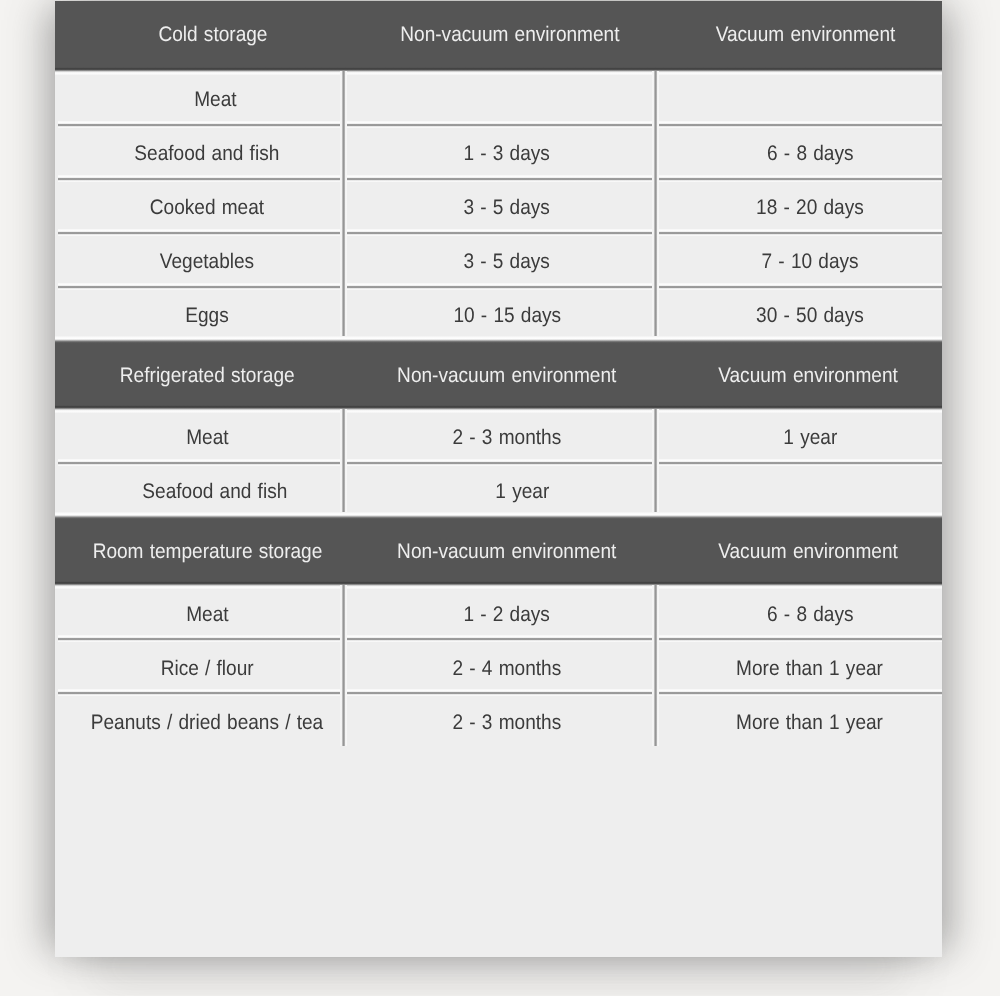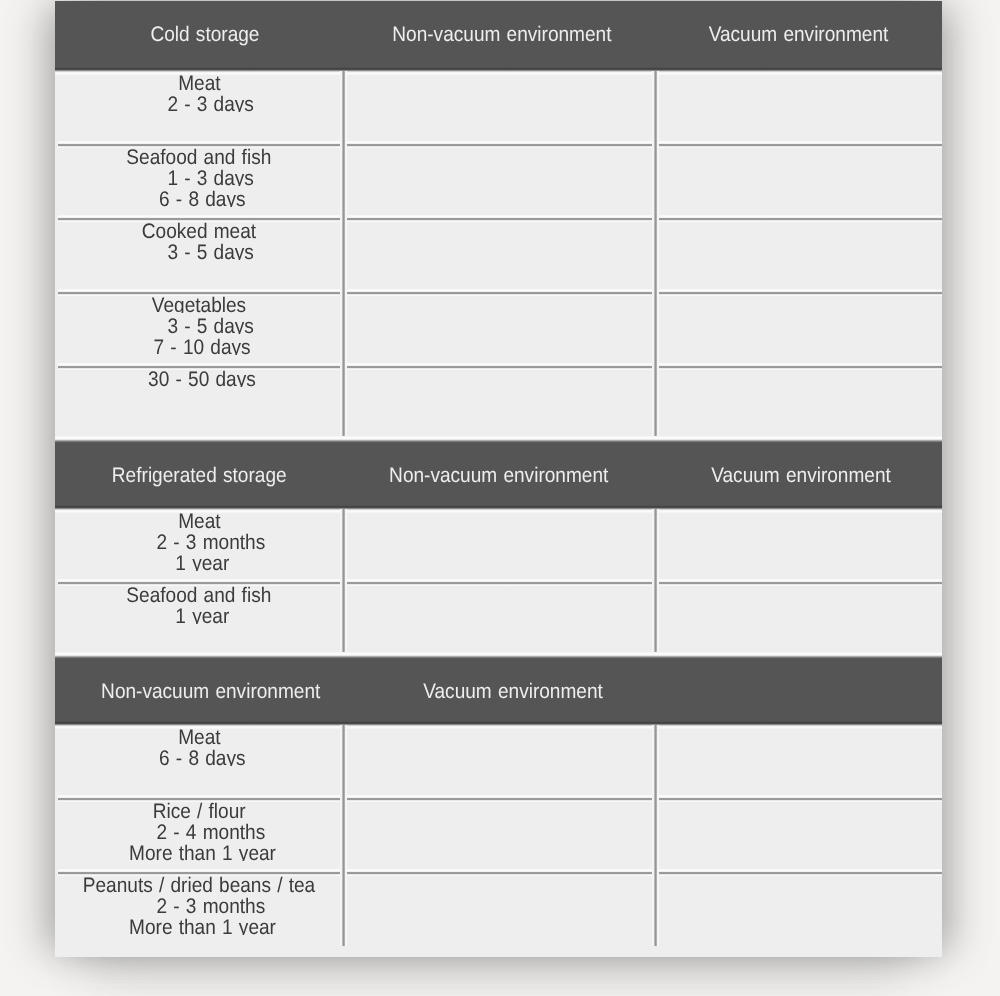--- a/index.html
+++ b/index.html
@@ -24,40 +24,40 @@
             rgba(252,252,252,1) 75%, rgba(250,250,250,1) 88%,
             rgba(240,240,240,1) 100%);}
   .section-header::before{content:"";position:absolute;left:0;right:0;top:-4px;height:8px;
         z-index:4;background:linear-gradient(to bottom,
             rgba(241,241,241,1) 0%, rgba(248,248,248,1) 13%,
             rgba(254,254,254,1) 25%, rgba(252,252,252,1) 38%,
             rgba(205,205,205,1) 50%, rgba(140,140,140,1) 63%,
             rgba(98,98,98,1) 75%, rgba(86,86,86,1) 88%,
             rgba(85,85,85,1) 100%);}
   .sec-0 .section-header::before{display:none;}
-  .data-row{display:flex;height:74px;background:#eeeeee;position:relative;flex-direction:column;}
+  .data-row{display:flex;height:54px;background:#eeeeee;position:relative;}
   .row-sep{position:absolute;left:3px;right:0;top:-3px;height:7px;z-index:2;
         background:linear-gradient(to bottom,
            rgba(246,246,246,1) 0%, rgba(252,252,252,1) 20%,
            rgba(253,253,253,1) 33%, rgba(200,200,200,1) 44%,
            rgba(148,148,148,1) 51%, rgba(143,143,143,1) 63%,
            rgba(210,210,210,1) 72%, rgba(253,253,253,1) 85%,
            rgba(244,244,244,1) 100%);}
   .data-row .vline{position:absolute;top:-3px;bottom:0;width:7px;z-index:3;
         background:linear-gradient(to right,
            rgba(242,242,242,1) 0%, rgba(249,249,249,1) 18%,
            rgba(228,228,228,1) 29%, rgba(178,178,178,1) 37%,
            rgba(150,150,150,1) 50%, rgba(166,166,166,1) 63%,
            rgba(233,233,233,1) 72%, rgba(251,251,251,1) 84%,
            rgba(243,243,243,1) 100%);}
   .data-row .vline.v1{left:284.5px;}
   .data-row .vline.v2{left:596.5px;}
   .section-header + .data-row .vline{top:1px;}
   .cell{display:flex;align-items:center;justify-content:center;
-        font-size:21px;color:#3b3b3b;line-height:1;overflow:hidden;}
+        font-size:21px;color:#3b3b3b;line-height:1;overflow:hidden;margin-left:16px;}
   .cell > span{display:inline-block;white-space:nowrap;word-spacing:1px;
         transform:scaleX(0.908) translate(0,2.8px);transform-origin:center center;}
   .cell.col-3 > span{transform:scaleX(0.908) translate(4px,2.8px);}
   .section-header .cell > span{transform:scaleX(0.908) translate(0,1.9px);}
   .section-header .cell.col-3 > span{transform:scaleX(0.908) translate(2.3px,1.9px);}
   .sec-0 .section-header .cell > span{transform:scaleX(0.908) translate(0,-0.8px);}
   .sec-0 .section-header .cell.col-1 > span{transform:scaleX(0.908) translate(6.5px,-0.8px);}
   .sec-0 .section-header .cell.col-2 > span{transform:scaleX(0.908) translate(3.5px,-0.8px);}
   .sec-0 .section-header .cell.col-3 > span{transform:scaleX(0.908) translate(-0.5px,-0.8px);}
   .col-1{width:288px;}
@@ -79,23 +79,20 @@
             <span>Non-vacuum environment</span>
           </div>
           <div class="cell col-3">
             <span>Vacuum environment</span>
           </div>
         </div>
         <div class="data-row">
           <div class="cell col-1">
             <span>Meat</span>
           </div>
-          <div class="cell col-2">
-            <span>2 - 3 days</span>
-          </div>
           <span class="vline v1"></span>
           <span class="vline v2"></span>
         </div>
         <div class="data-row">
           <div class="cell col-1">
             <span>Seafood and fish</span>
           </div>
           <div class="cell col-2">
             <span>1 - 3 days</span>
           </div>
@@ -106,39 +103,48 @@
           <span class="vline v2"></span>
           <span class="row-sep"></span>
         </div>
         <div class="data-row">
           <div class="cell col-1">
             <span>Cooked meat</span>
           </div>
           <div class="cell col-2">
             <span>3 - 5 days</span>
           </div>
+          <div class="cell col-3">
+            <span>18 - 20 days</span>
+          </div>
           <span class="vline v1"></span>
           <span class="vline v2"></span>
           <span class="row-sep"></span>
         </div>
         <div class="data-row">
           <div class="cell col-1">
             <span>Vegetables</span>
           </div>
           <div class="cell col-2">
             <span>3 - 5 days</span>
           </div>
           <div class="cell col-3">
             <span>7 - 10 days</span>
           </div>
           <span class="vline v1"></span>
           <span class="vline v2"></span>
           <span class="row-sep"></span>
         </div>
         <div class="data-row">
+          <div class="cell col-1">
+            <span>Eggs</span>
+          </div>
+          <div class="cell col-2">
+            <span>10 - 15 days</span>
+          </div>
           <div class="cell col-3">
             <span>30 - 50 days</span>
           </div>
           <span class="vline v1"></span>
           <span class="vline v2"></span>
           <span class="row-sep"></span>
         </div>
       </div>
       <div class="section sec-1">
         <div class="section-header">
@@ -172,30 +178,36 @@
           <div class="cell col-3">
             <span>1 year</span>
           </div>
           <span class="vline v1"></span>
           <span class="vline v2"></span>
           <span class="row-sep"></span>
         </div>
       </div>
       <div class="section sec-2">
         <div class="section-header">
+          <div class="cell col-1">
+            <span>Room temperature storage</span>
+          </div>
           <div class="cell col-2">
             <span>Non-vacuum environment</span>
           </div>
           <div class="cell col-3">
             <span>Vacuum environment</span>
           </div>
         </div>
         <div class="data-row">
           <div class="cell col-1">
             <span>Meat</span>
+          </div>
+          <div class="cell col-2">
+            <span>1 - 2 days</span>
           </div>
           <div class="cell col-3">
             <span>6 - 8 days</span>
           </div>
           <span class="vline v1"></span>
           <span class="vline v2"></span>
         </div>
         <div class="data-row">
           <div class="cell col-1">
             <span>Rice / flour</span>

